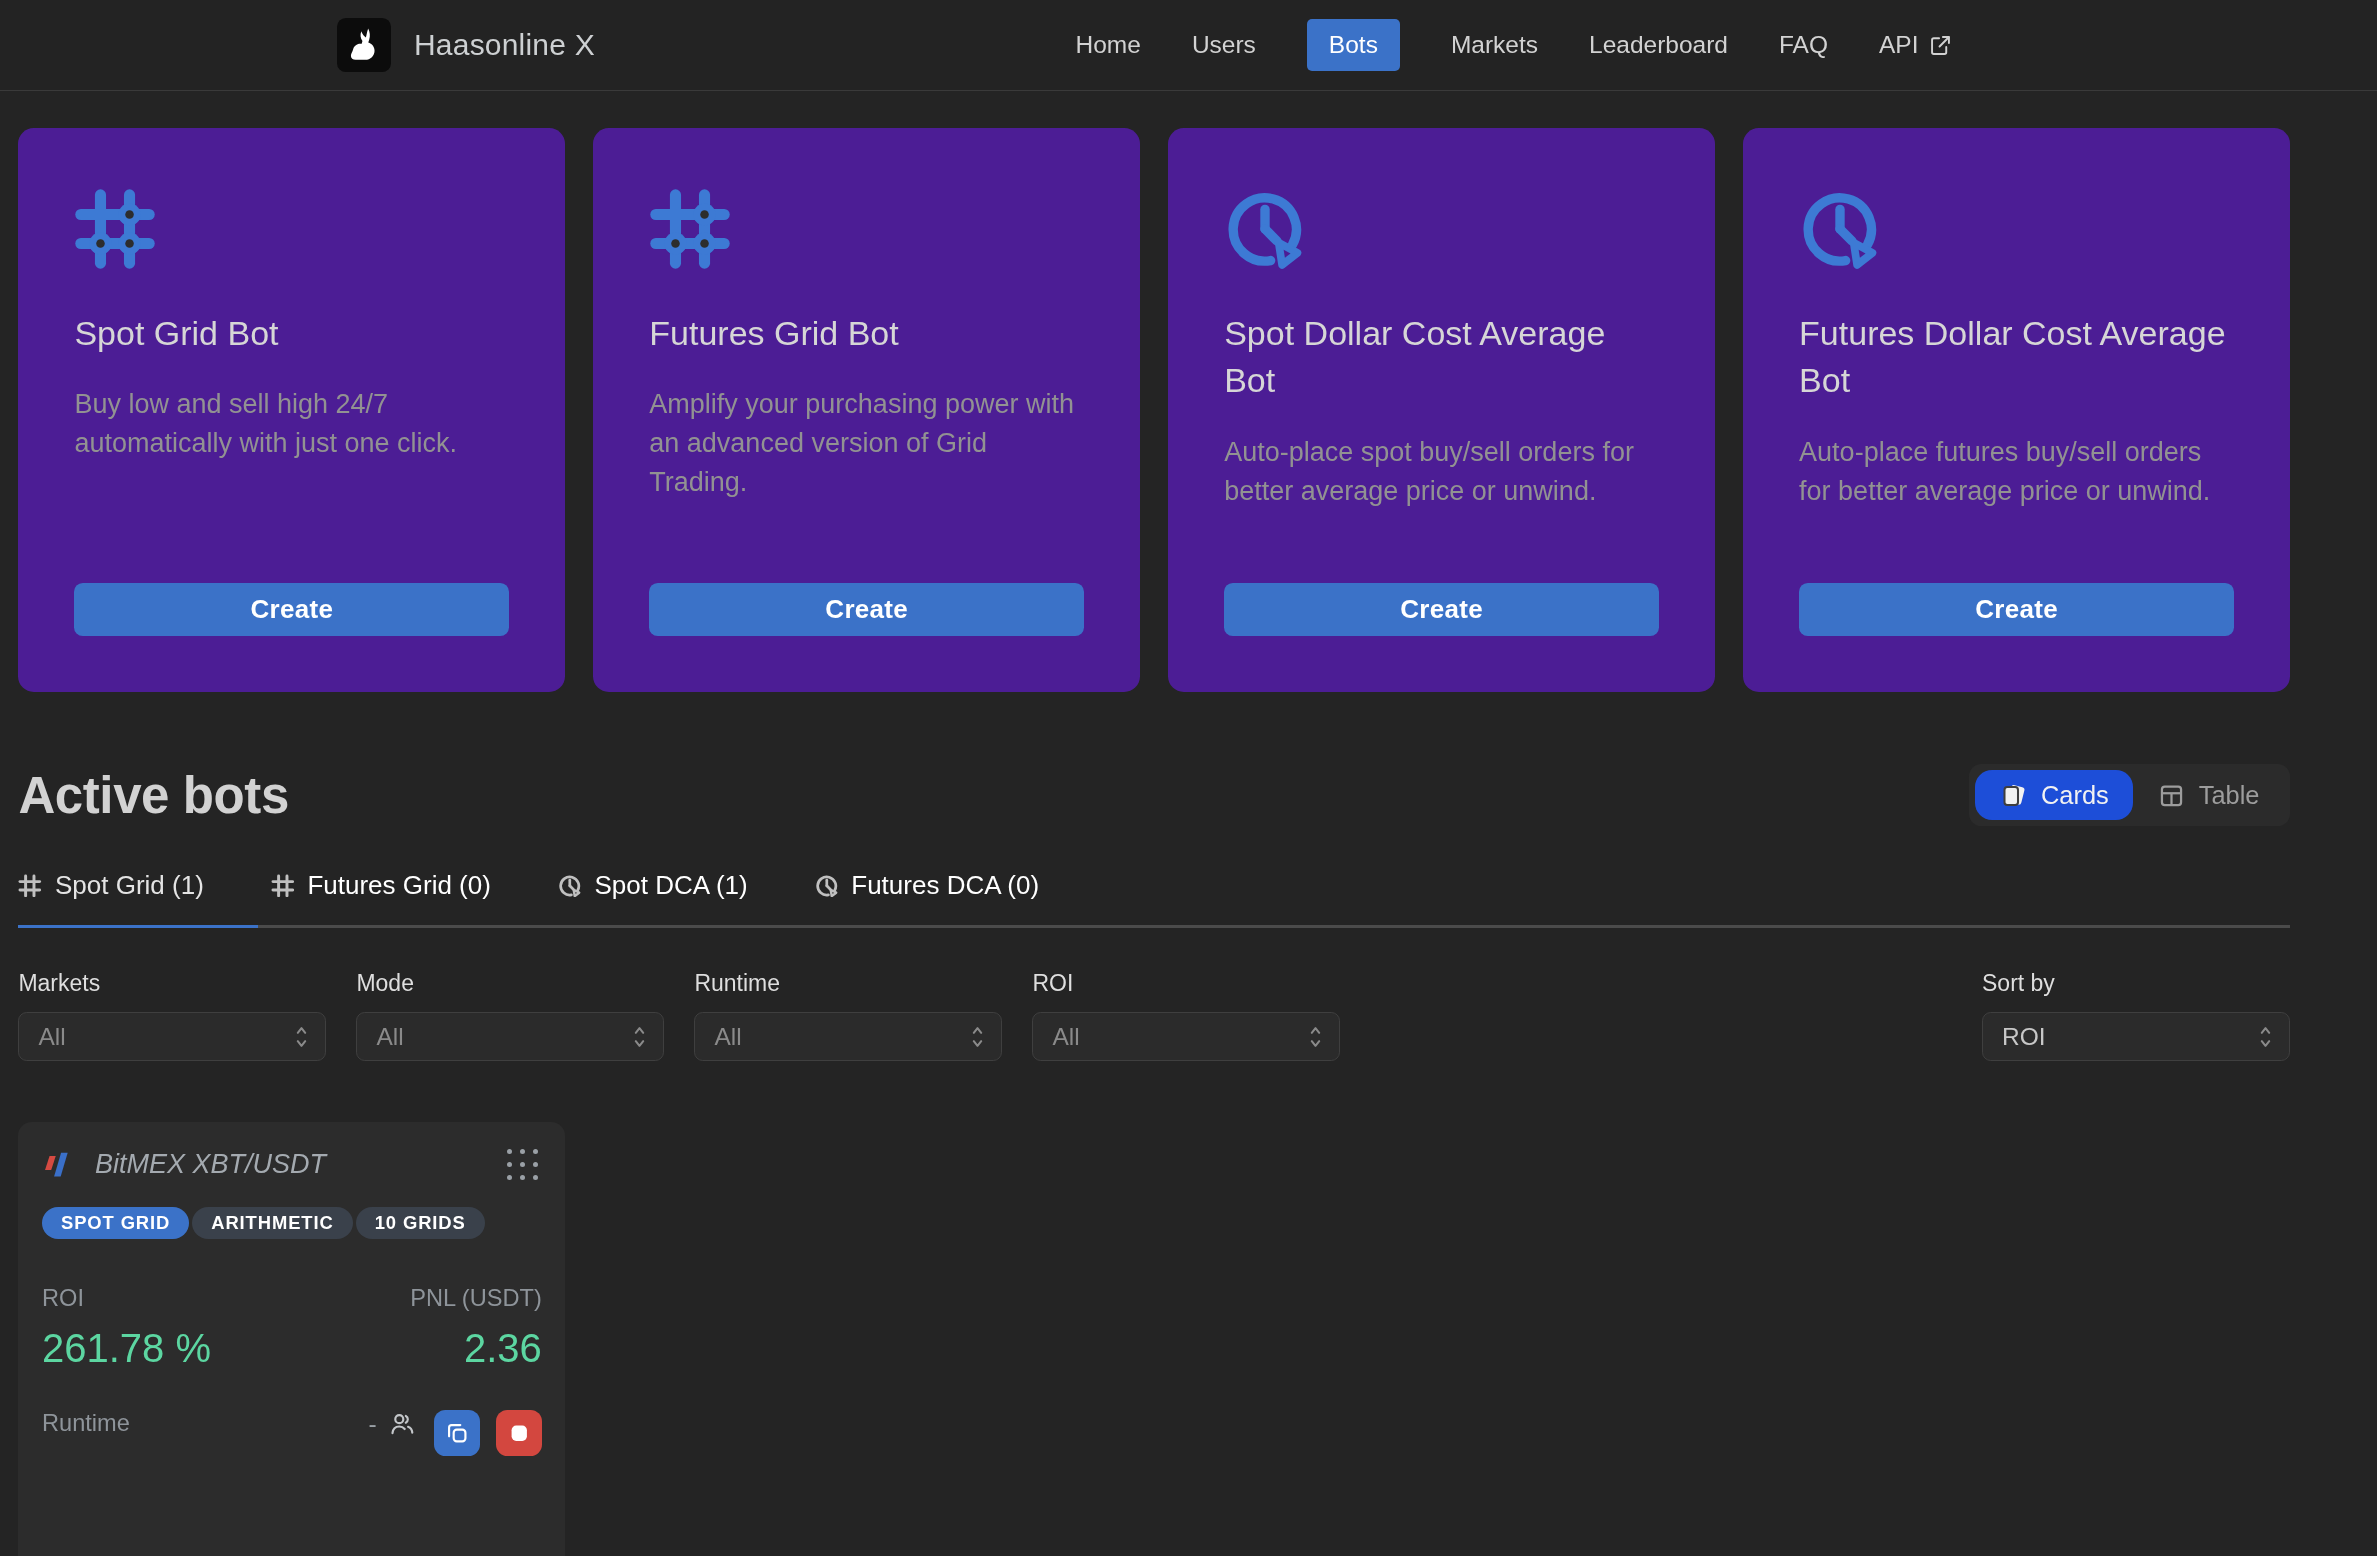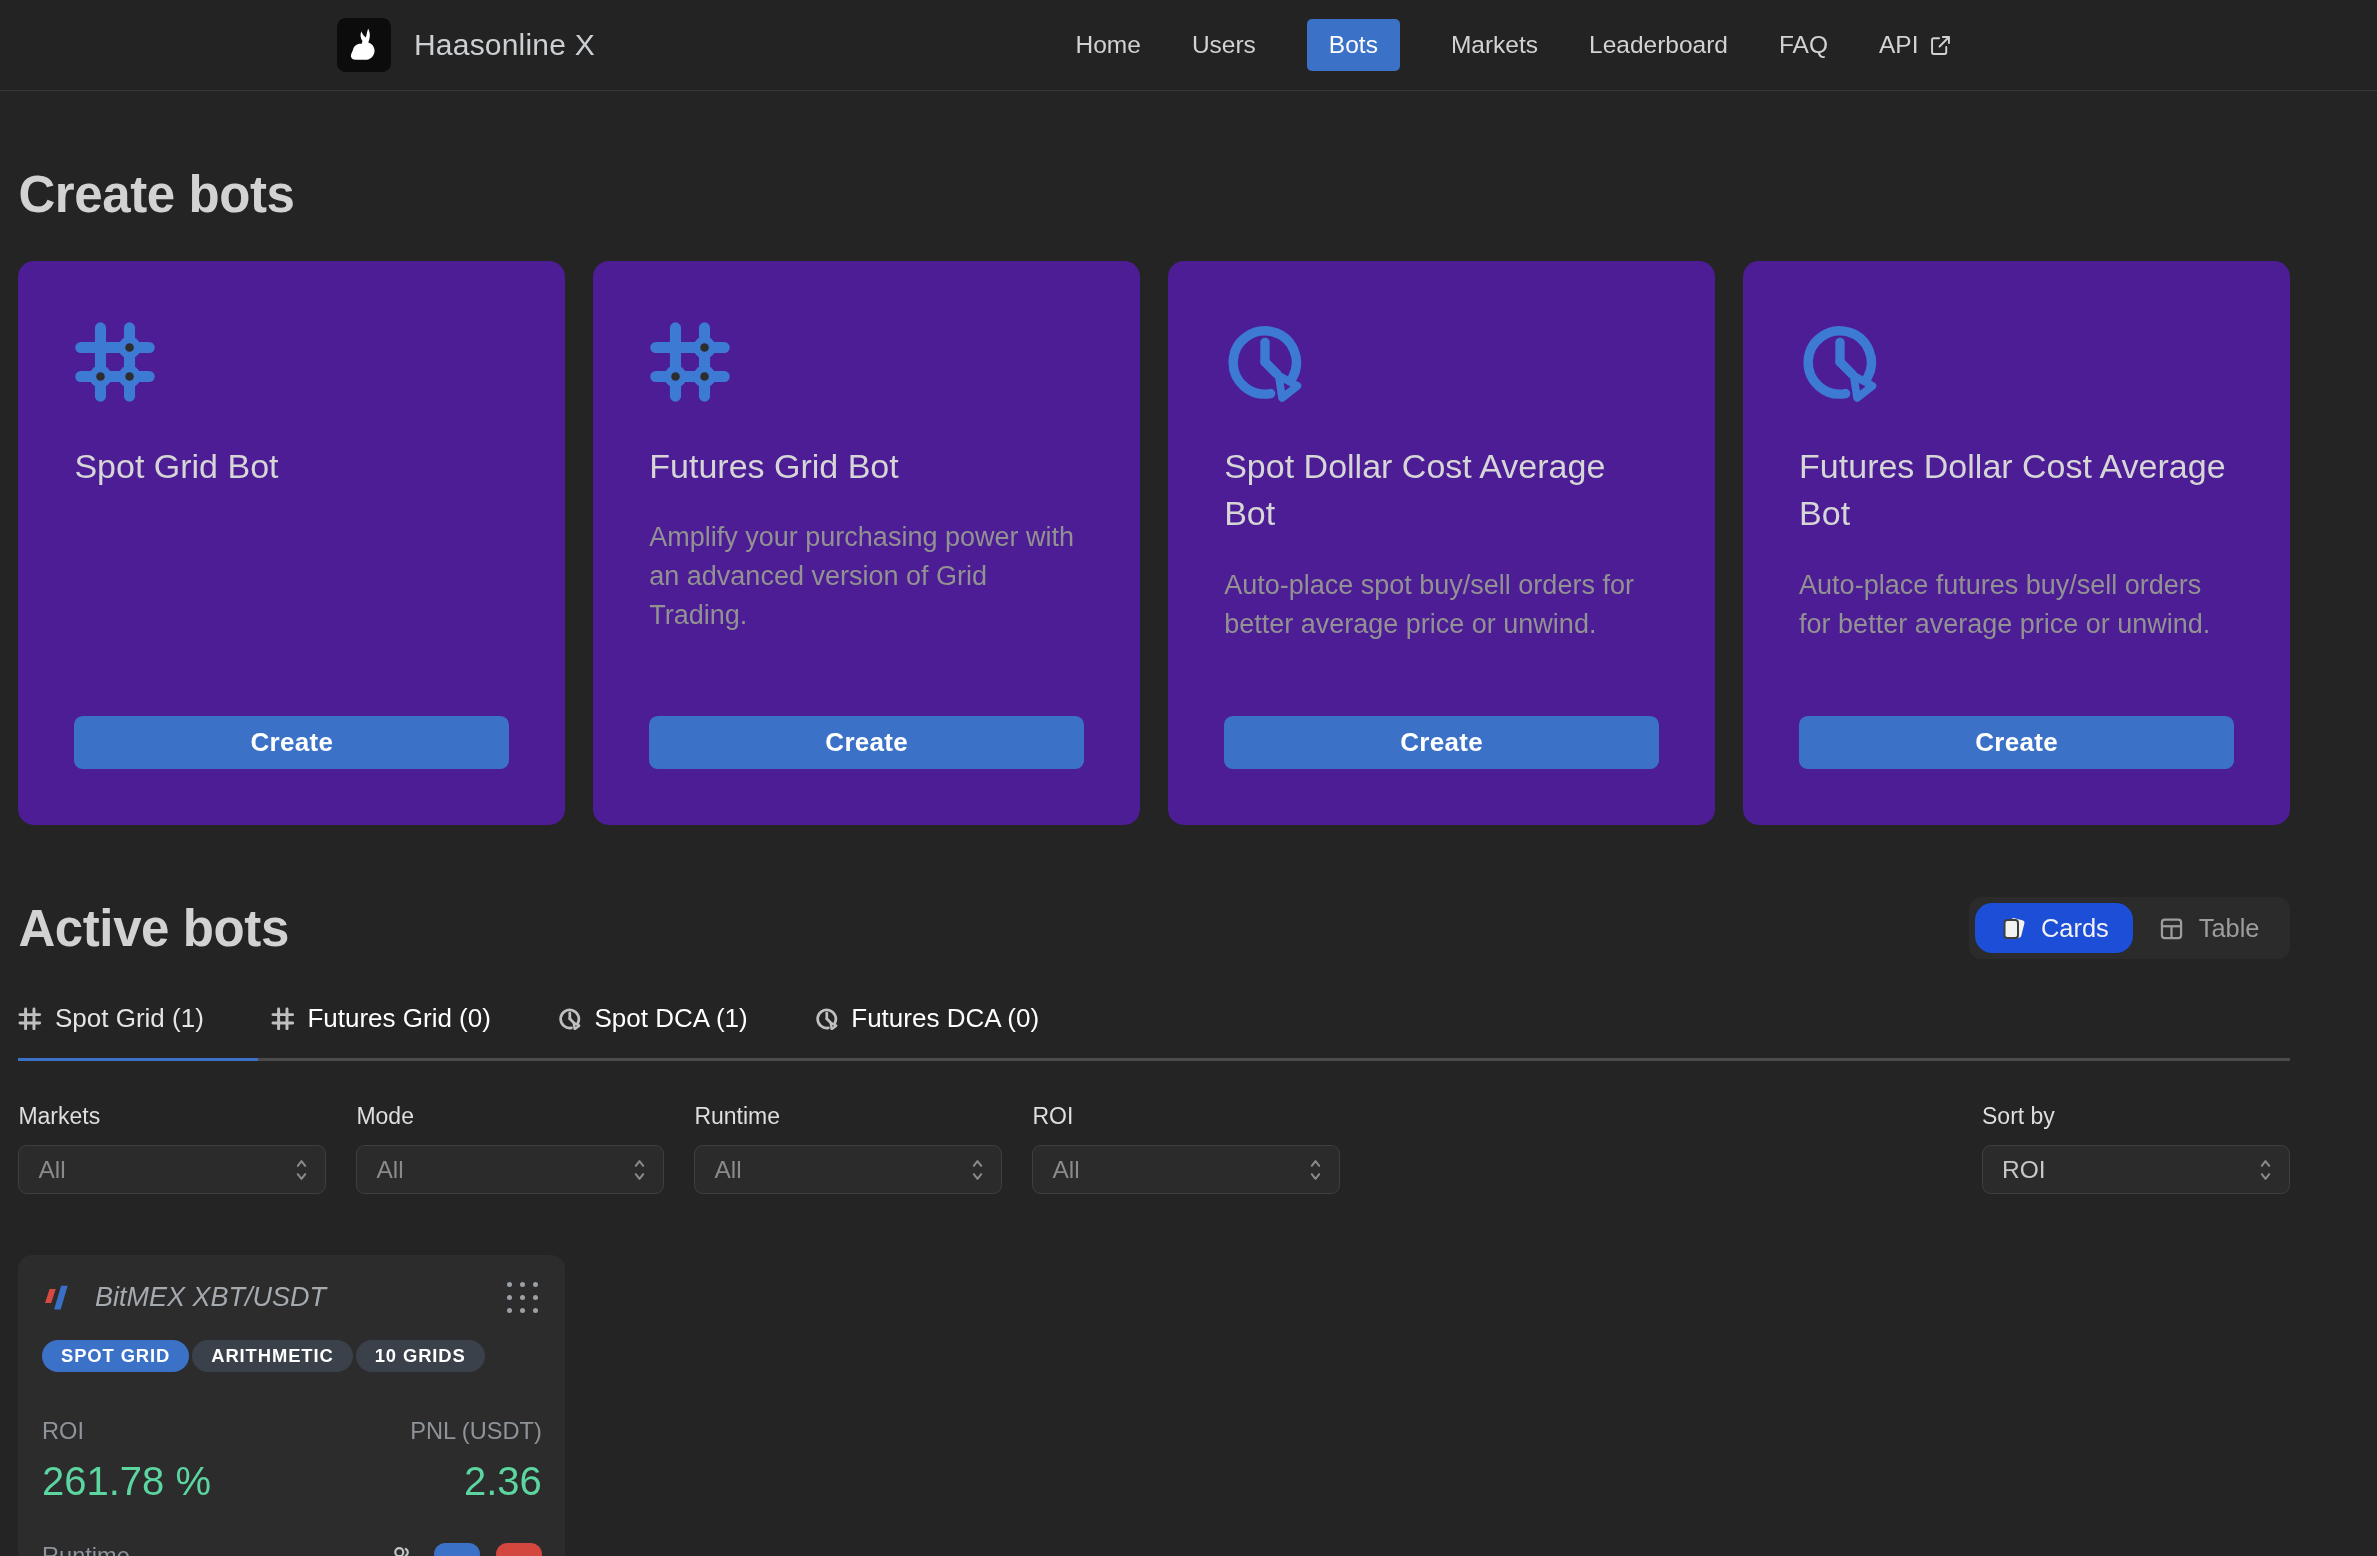--- a/index.html
+++ b/index.html
@@ -146,21 +146,20 @@
           <polyline points="14.5 3.2 20.8 3.2 20.8 9.5"></polyline>
           <line x1="11" y1="13" x2="20.6" y2="3.4"></line>
         </svg>
       </span>
     </li>
   </ul>
 </div>
 
 <div class="content">
 
-  <h1 class="h1 create-title">Create bots</h1>
 
   <div class="card-grid">
 
     <div class="type-card">
       <span class="big-icon">
         <svg viewBox="0 0 96 96" width="82" height="82" fill="none">
           <g stroke="currentColor" stroke-width="13" stroke-linecap="round">
             <line x1="31" y1="8" x2="31" y2="88"></line>
               <line x1="65" y1="8" x2="65" y2="88"></line>
             <line x1="8" y1="31" x2="88" y2="31"></line>
@@ -168,20 +167,21 @@
           </g>
           <circle cx="65" cy="31" r="13" fill="currentColor"></circle>
             <circle cx="65" cy="31" r="5" fill="#2d2d2d"></circle>
           <circle cx="31" cy="65" r="13" fill="currentColor"></circle>
             <circle cx="31" cy="65" r="5" fill="#2d2d2d"></circle>
           <circle cx="65" cy="65" r="13" fill="currentColor"></circle>
             <circle cx="65" cy="65" r="5" fill="#2d2d2d"></circle>
         </svg>
       </span>
       <h3>Spot Grid Bot</h3>
+      <p>Buy low and sell high 24/7 automatically with just one click.</p>
       <button class="create-btn">Create</button>
     </div>
 
     <div class="type-card">
       <span class="big-icon">
         <svg viewBox="0 0 96 96" width="82" height="82" fill="none">
           <g stroke="currentColor" stroke-width="13" stroke-linecap="round">
             <line x1="31" y1="8" x2="31" y2="88"></line>
               <line x1="65" y1="8" x2="65" y2="88"></line>
             <line x1="8" y1="31" x2="88" y2="31"></line>

